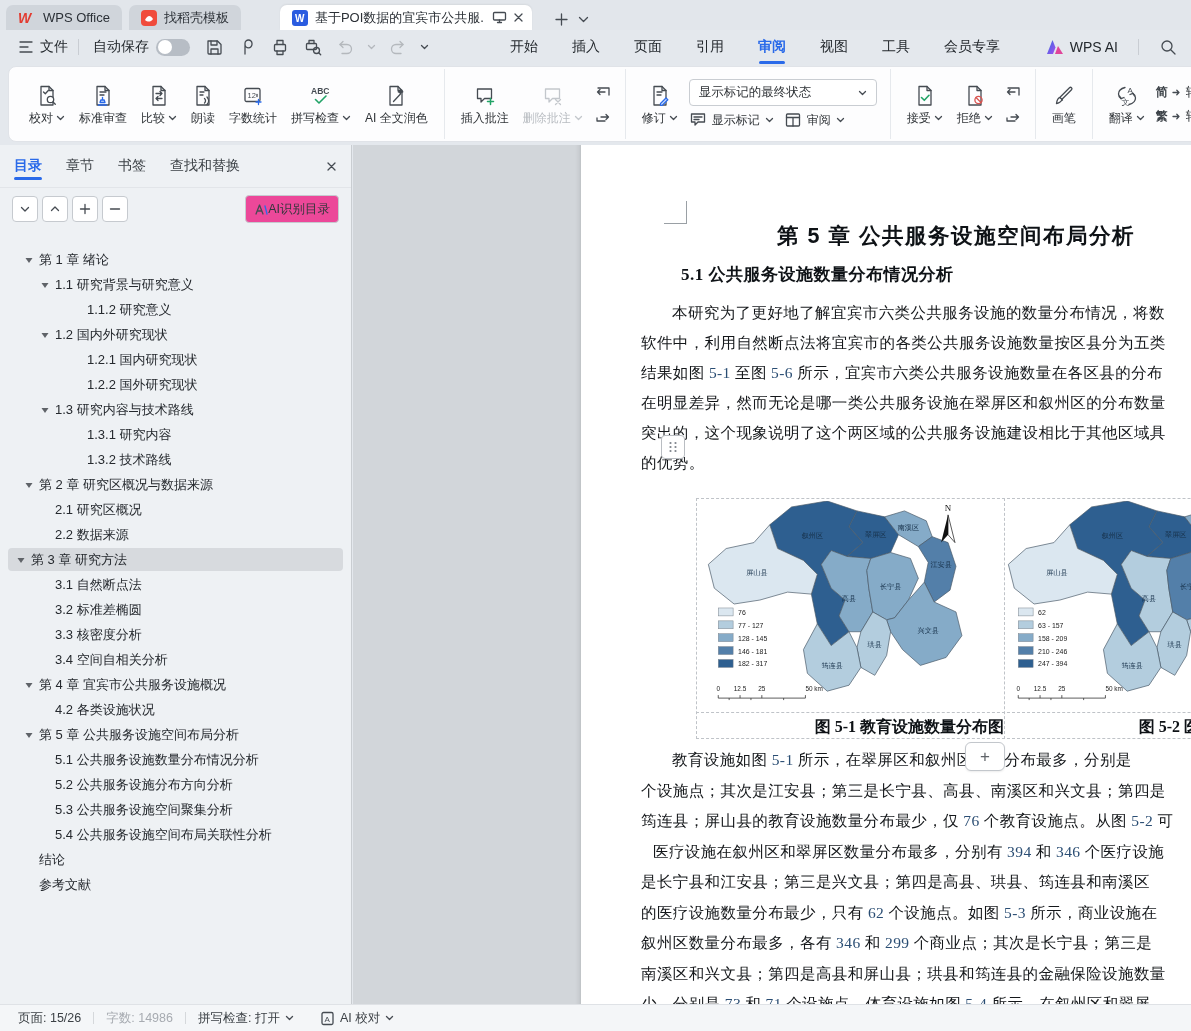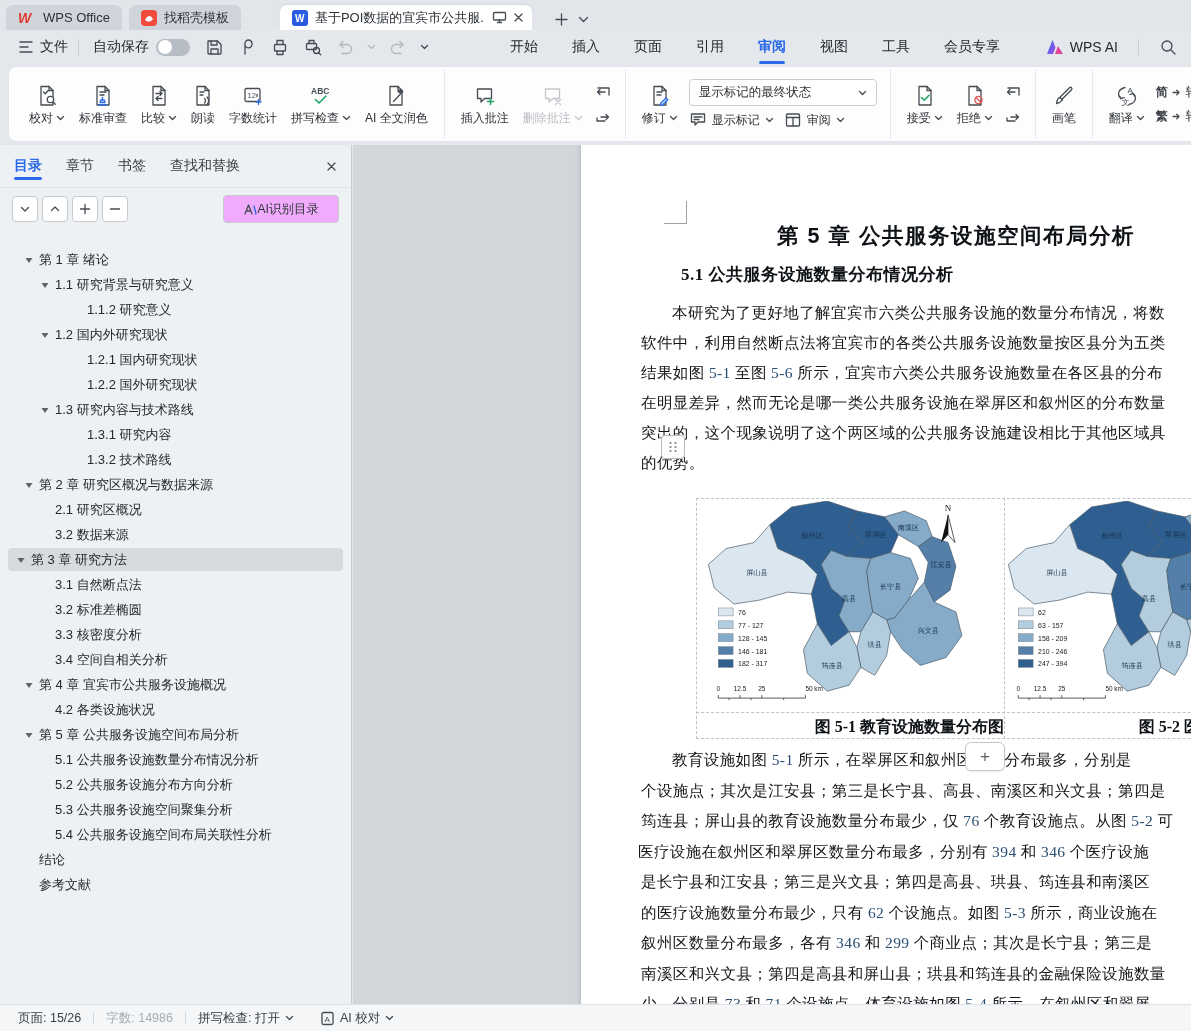--- a/index.html
+++ b/index.html
@@ -54,21 +54,21 @@
   
   .main{position:absolute;left:0;top:145px;right:0;bottom:26px;}
   .sidebar{position:absolute;left:0;top:0;bottom:0;width:352px;background:#eef1f4;border-right:1px solid #c9cdd1;box-sizing:border-box;}
   .side-tabs{position:absolute;left:0;top:0;right:0;height:42px;display:flex;align-items:center;padding:0 14px;border-bottom:1px solid #e2e5e9;}
   .side-tab{font-size:14px;color:#3b4045;margin-right:24px;position:relative;padding:9px 0;}
   .side-tab.active{color:#2a6ae9;font-weight:bold;}
   .side-tab.active::after{content:"";position:absolute;left:0;bottom:4px;width:28px;height:3px;border-radius:2px;background:#2a6ae9;}
   .side-close{margin-left:auto;color:#5f6368;}
   .side-tools{position:absolute;left:0;top:48px;right:0;height:32px;display:flex;align-items:center;padding:0 12px;}
   .stool{width:24px;height:24px;border:1px solid #c6cacf;background:#fff;border-radius:4px;display:flex;align-items:center;justify-content:center;margin-right:4px;color:#41454a;}
-  .ai-toc-btn{margin-left:auto;height:26px;display:flex;align-items:center;border:1px solid #c6cacf;background:#f0abfc;border-radius:4px;padding:0 19px;font-size:12.5px;color:#33373c;}
+  .ai-toc-btn{margin-left:auto;height:26px;display:flex;align-items:center;border:1px solid #c6cacf;background:#ec4899;border-radius:4px;padding:0 8px;font-size:12.5px;color:#33373c;}
   .toc{position:absolute;left:0;top:102px;right:0;bottom:0;overflow:hidden;}
   .toc-row{position:relative;height:25px;display:flex;align-items:center;font-size:13px;color:#25292e;white-space:nowrap;}
   .toc-row .chev{width:10px;height:10px;display:inline-flex;margin-right:5px;}
   .toc-row.sel::before{content:"";position:absolute;left:8px;right:8px;top:1px;bottom:1px;background:#d7dade;border-radius:4px;}
   .toc-row > *{position:relative;}
 
   .docarea{position:absolute;left:353px;top:0;right:0;bottom:0;background:#d2d6da;overflow:hidden;}
   .page{position:absolute;left:228px;top:-20px;bottom:-20px;width:800px;background:#ffffff;box-shadow:0 0 6px rgba(0,0,0,.18);}
   .content{position:absolute;inset:0;}
   .content > div{position:absolute;}
@@ -676,21 +676,21 @@
               </svg>
             </span>
             <span>第 2 章 研究区概况与数据来源</span>
           </div>
           <div class="toc-row" style="padding-left: 40px;">
             <span class="chev"></span>
             <span>2.1 研究区概况</span>
           </div>
           <div class="toc-row" style="padding-left: 40px;">
             <span class="chev"></span>
-            <span>3.2 数据来源</span>
+            <span>2.2 数据来源</span>
           </div>
           <div class="toc-row sel" style="padding-left: 16px;">
             <span class="chev ic">
       <svg width="10" height="10" viewBox="0 0 10 10">
                 <polygon points="1.5,3 8.5,3 5,8" fill="#5f6368"></polygon>
               </svg>
             </span>
             <span>第 3 章 研究方法</span>
           </div>
           <div class="toc-row" style="padding-left: 40px;">
@@ -865,21 +865,21 @@
               <text x="40" y="192" font-size="6.5" fill="#222" text-anchor="middle" font-family="Liberation Sans,sans-serif">12.5</text>
               <text x="62" y="192" font-size="6.5" fill="#222" text-anchor="middle" font-family="Liberation Sans,sans-serif">25</text>
               <text x="106" y="192" font-size="6.5" fill="#222" text-anchor="start" font-family="Liberation Sans,sans-serif">50 km</text>
               <path d="M18 199h88M18 196v3M40 196v3M62 196v3M106 196v3M29 199v2M51 199v2M84 199v2" stroke="#333" stroke-width="0.8" fill="none"></path>
             </svg></div>
           <div class="fig-caption" style="left: 343px; top: 572px; width: 308px;">图 5-1 教育设施数量分布图</div>
           <div class="fig-caption" style="left: 655px; top: 572px; width: 320px;">图 5-2 医疗设施数量分布图</div>
           <div class="doc-line" style="left: 288px; top: 605px; padding-left: 31px;"><span>教育设施如图 </span><span class="ref">5-1</span><span> 所示，在翠屏区和叙州区数量分布最多，分别是</span></div>
           <div class="doc-line" style="left: 288px; top: 635.5px;"><span>个设施点；其次是江安县；第三是长宁县、高县、南溪区和兴文县；第四是</span></div>
           <div class="doc-line" style="left: 288px; top: 666px;"><span>筠连县；屏山县的教育设施数量分布最少，仅 </span><span class="ref">76</span><span> 个教育设施点。从图 </span><span class="ref">5-2</span><span> 可</span></div>
-          <div class="doc-line" style="left: 285px; top: 696.5px;"><span>医疗设施在叙州区和翠屏区数量分布最多，分别有 </span><span class="ref">394</span><span> 和 </span><span class="ref">346</span><span> 个医疗设施</span></div>
+          <div class="doc-line" style="left: 300px; top: 696.5px;"><span>医疗设施在叙州区和翠屏区数量分布最多，分别有 </span><span class="ref">394</span><span> 和 </span><span class="ref">346</span><span> 个医疗设施</span></div>
           <div class="doc-line" style="left: 288px; top: 727px;"><span>是长宁县和江安县；第三是兴文县；第四是高县、珙县、筠连县和南溪区</span></div>
           <div class="doc-line" style="left: 288px; top: 757.5px;"><span>的医疗设施数量分布最少，只有 </span><span class="ref">62</span><span> 个设施点。如图 </span><span class="ref">5-3</span><span> 所示，商业设施在</span></div>
           <div class="doc-line" style="left: 288px; top: 788px;"><span>叙州区数量分布最多，各有 </span><span class="ref">346</span><span> 和 </span><span class="ref">299</span><span> 个商业点；其次是长宁县；第三是</span></div>
           <div class="doc-line" style="left: 288px; top: 818.5px;"><span>南溪区和兴文县；第四是高县和屏山县；珙县和筠连县的金融保险设施数量</span></div>
           <div class="doc-line" style="left: 288px; top: 849px;"><span>少，分别是 </span><span class="ref">73</span><span> 和 </span><span class="ref">71</span><span> 个设施点。体育设施如图 </span><span class="ref">5-4</span><span> 所示，在叙州区和翠屏</span></div>
           <div class="plus-float" style="left: 612px; top: 597px;">
             <span style="font-size:17px;line-height:1;">+</span>
           </div>
         </div>
     </div>

